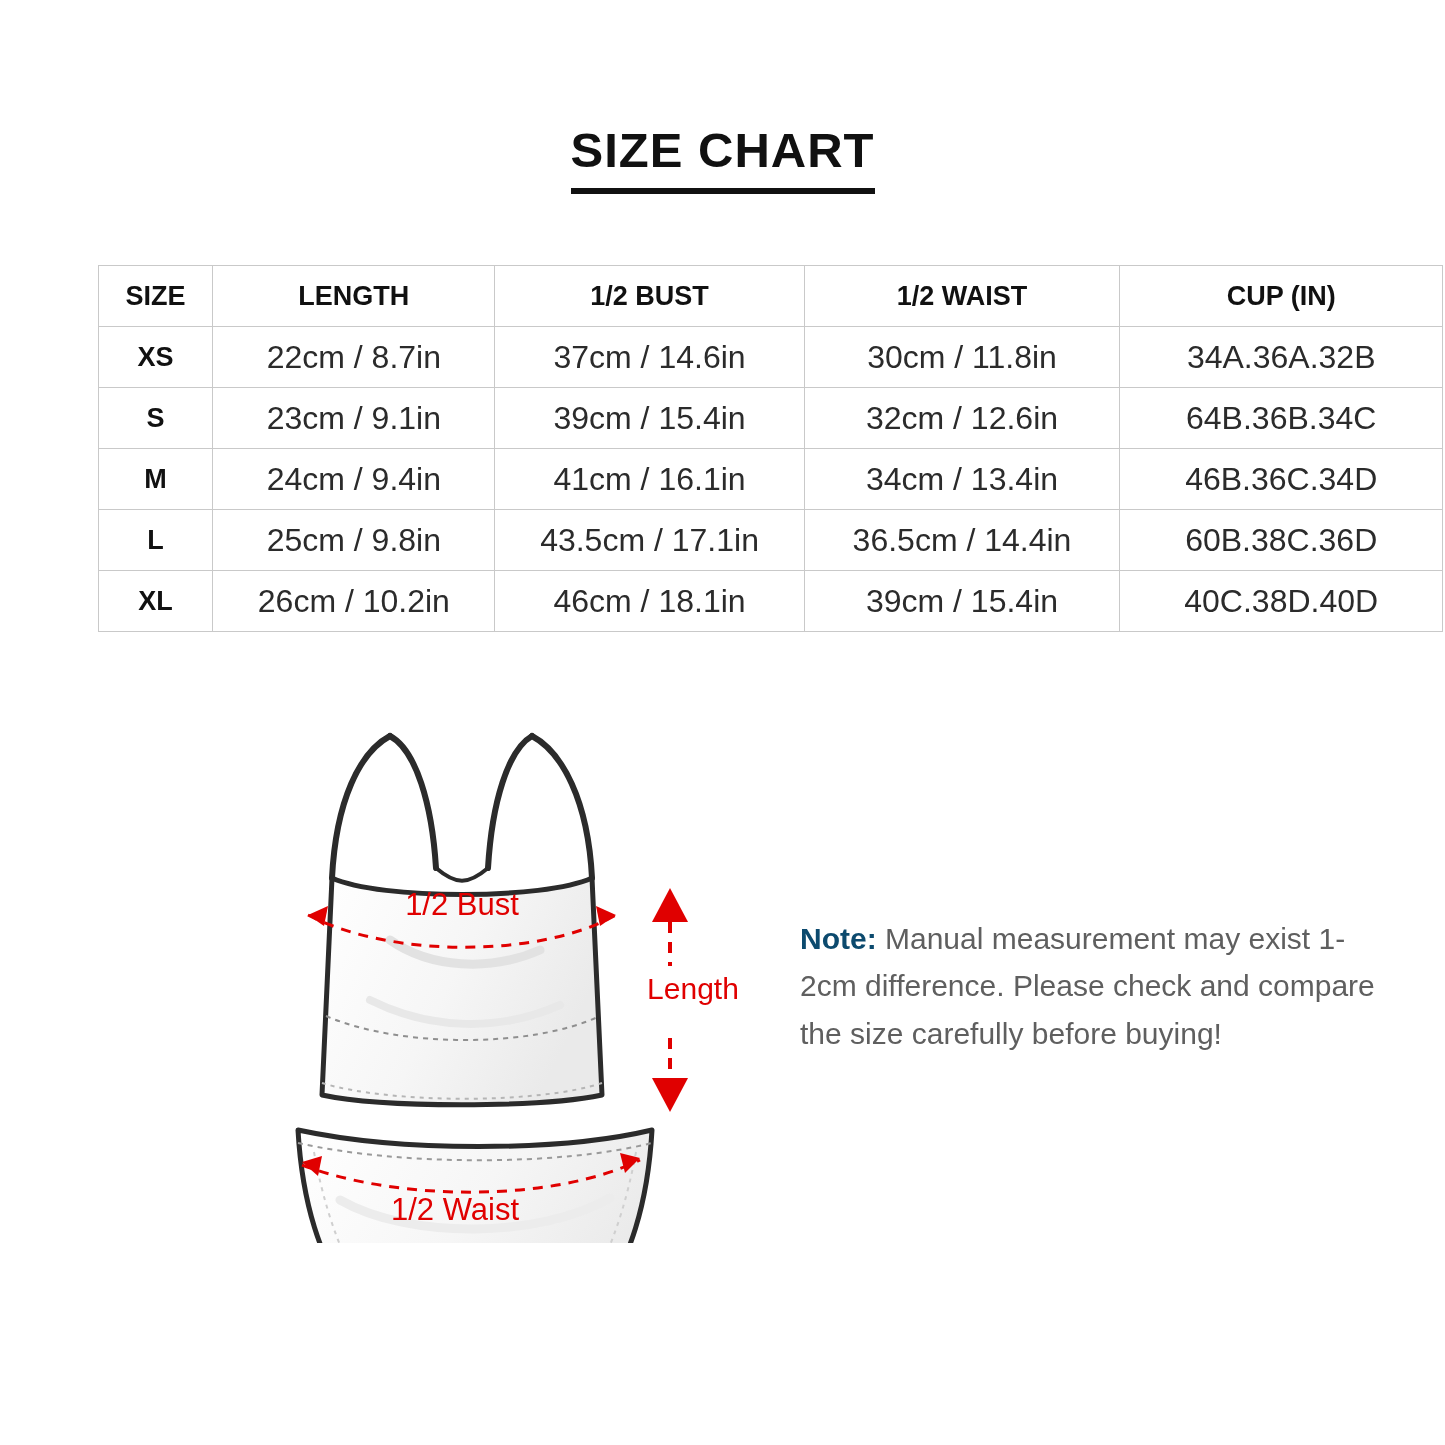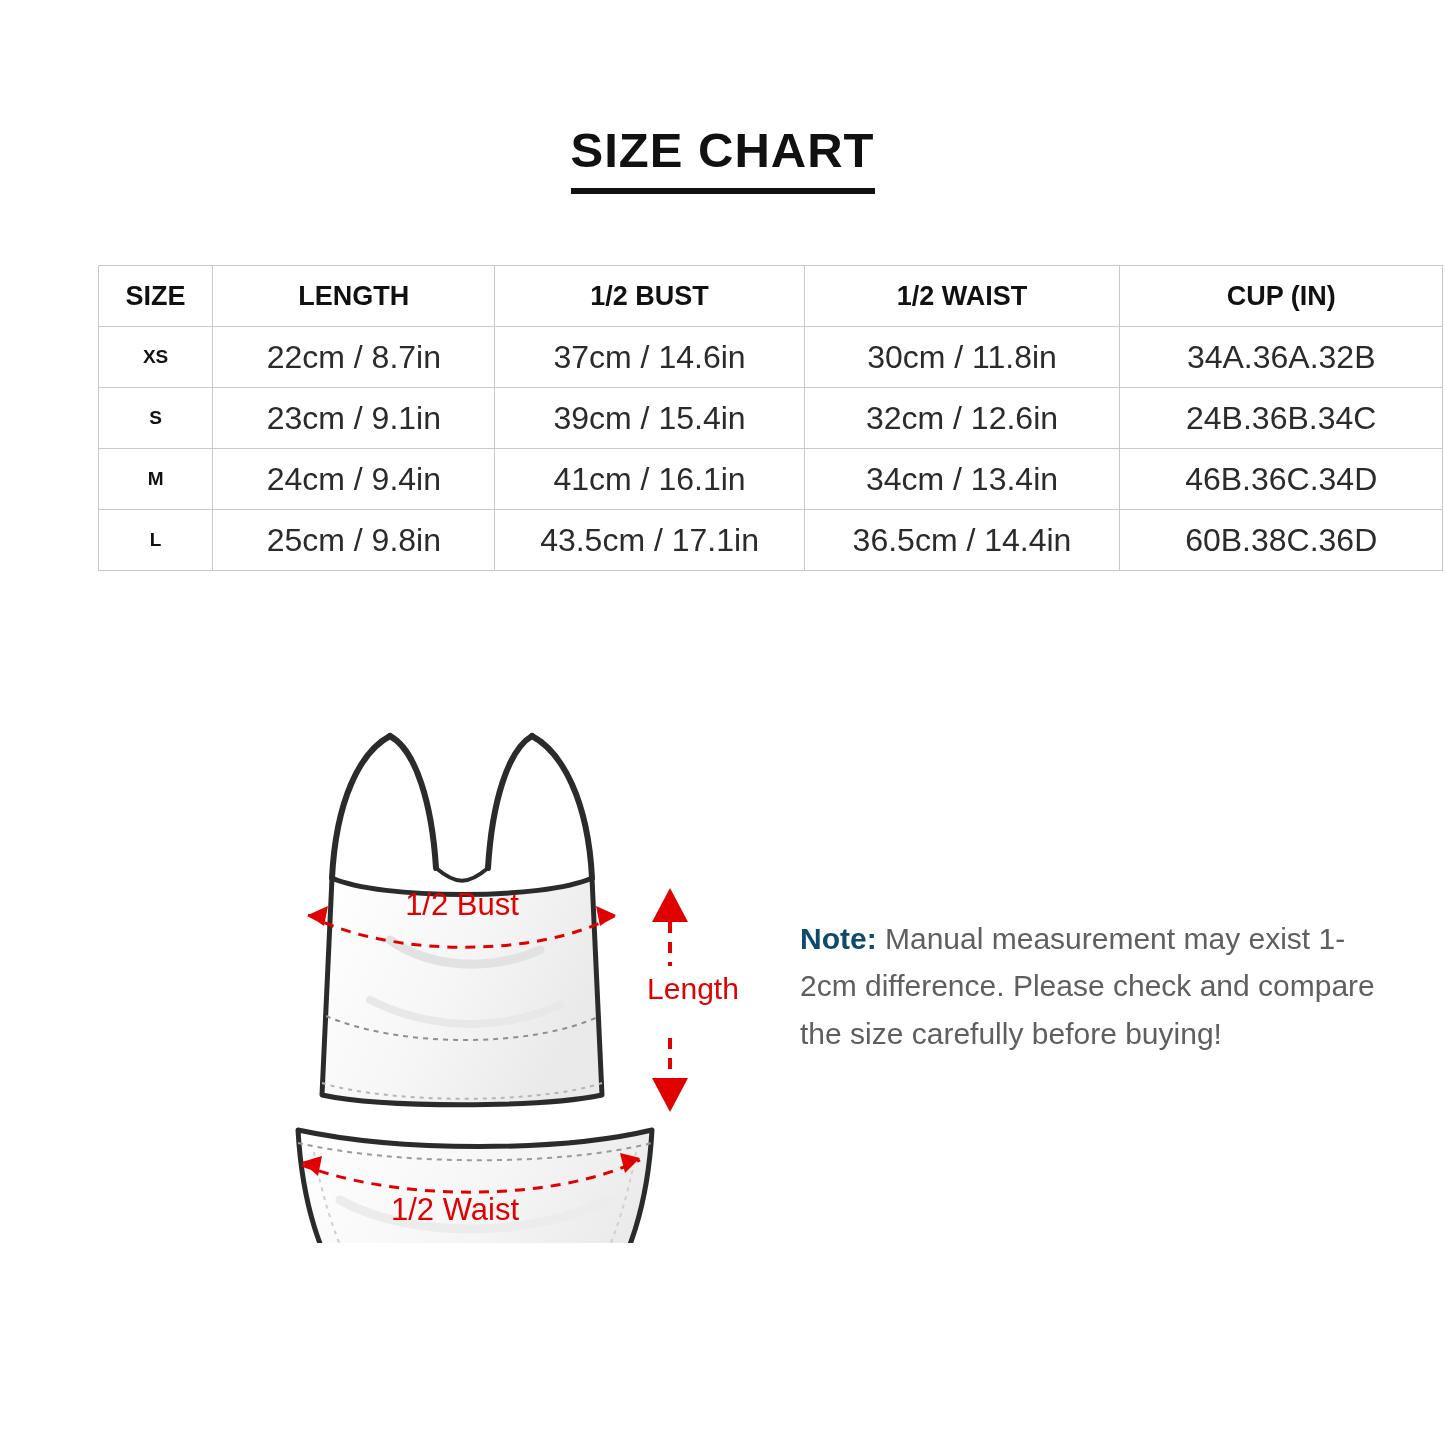--- a/index.html
+++ b/index.html
@@ -58,21 +58,21 @@
   table.size-table th {
     font-size: 27px;
     font-weight: bold;
     color: #111111;
   }
   table.size-table td {
     font-size: 32px;
   }
   table.size-table td.size-cell {
     font-weight: bold;
-    font-size: 19px;
+    font-size: 27px;
     color: #111111;
   }
   col.c-size   { width: 8.5%; }
   col.c-len    { width: 21%; }
   col.c-bust   { width: 23%; }
   col.c-waist  { width: 23.5%; }
   col.c-cup    { width: 24%; }
 
   
   .illustration {
@@ -147,35 +147,42 @@
           <td>22cm / 8.7in</td>
           <td>37cm / 14.6in</td>
           <td>30cm / 11.8in</td>
           <td>34A.36A.32B</td>
         </tr>
         <tr>
           <td class="size-cell">S</td>
           <td>23cm / 9.1in</td>
           <td>39cm / 15.4in</td>
           <td>32cm / 12.6in</td>
-          <td>24B.36B.34C</td>
+          <td>64B.36B.34C</td>
         </tr>
         <tr>
           <td class="size-cell">M</td>
           <td>24cm / 9.4in</td>
           <td>41cm / 16.1in</td>
           <td>34cm / 13.4in</td>
           <td>46B.36C.34D</td>
         </tr>
         <tr>
           <td class="size-cell">L</td>
           <td>25cm / 9.8in</td>
           <td>43.5cm / 17.1in</td>
           <td>36.5cm / 14.4in</td>
           <td>60B.38C.36D</td>
+        </tr>
+        <tr>
+          <td class="size-cell">XL</td>
+          <td>26cm / 10.2in</td>
+          <td>46cm / 18.1in</td>
+          <td>39cm / 15.4in</td>
+          <td>40C.38D.40D</td>
         </tr>
       </tbody>
     </table>
   </div>
 
   <div class="illustration">
     <svg width="500" height="660" viewBox="0 0 500 660" xmlns="http://www.w3.org/2000/svg">
       <defs>
         <linearGradient id="shade" x1="0" y1="0" x2="1" y2="0.4">
           <stop offset="0%" stop-color="#ffffff"></stop>

